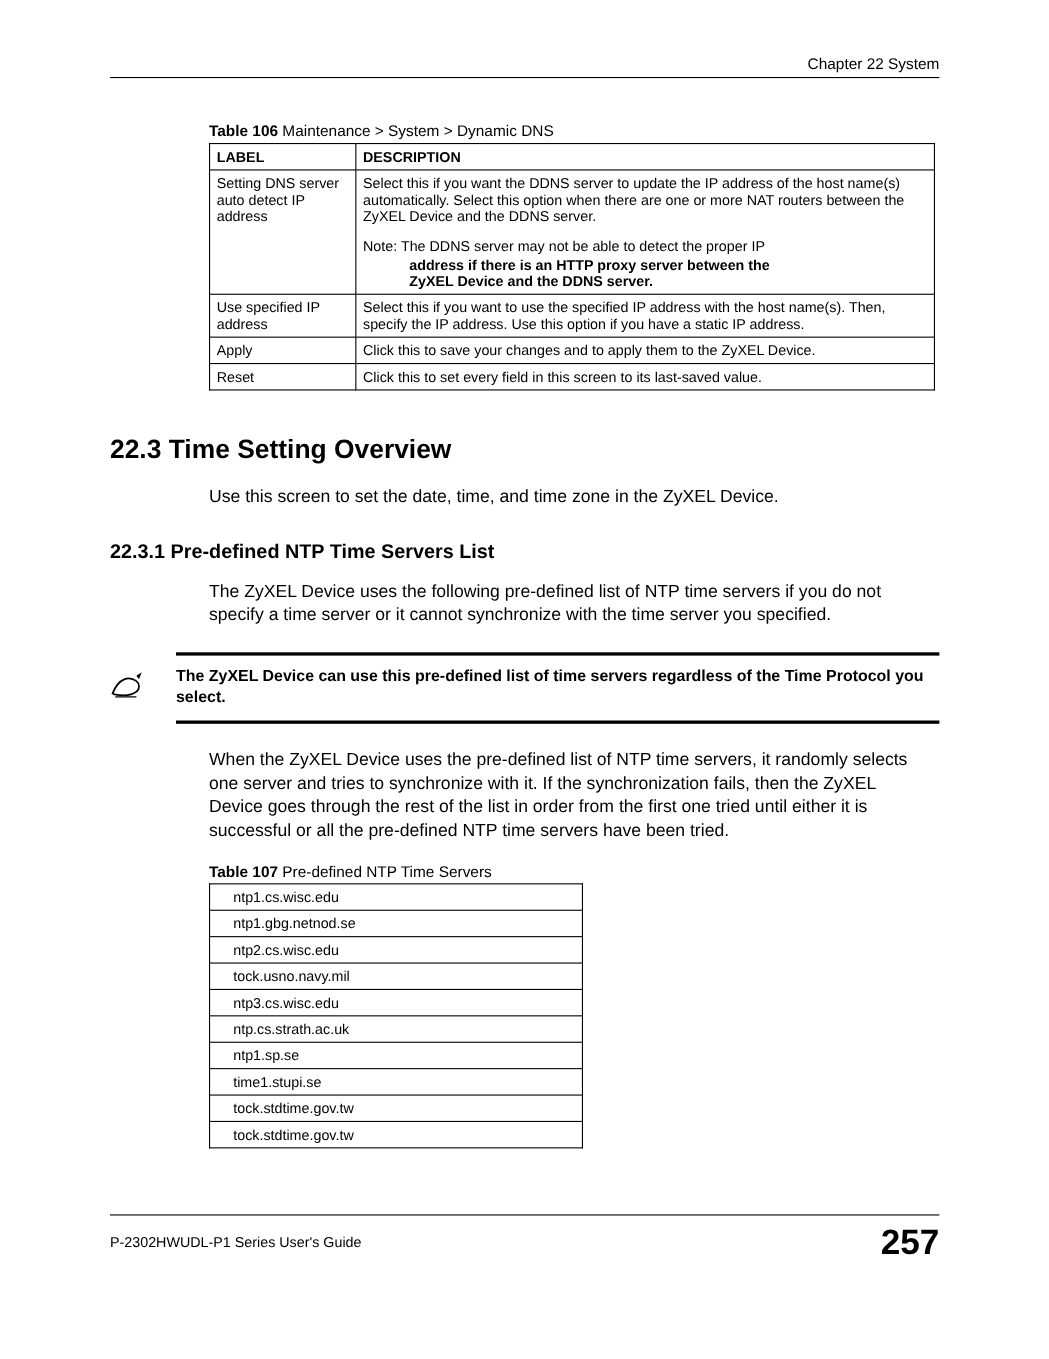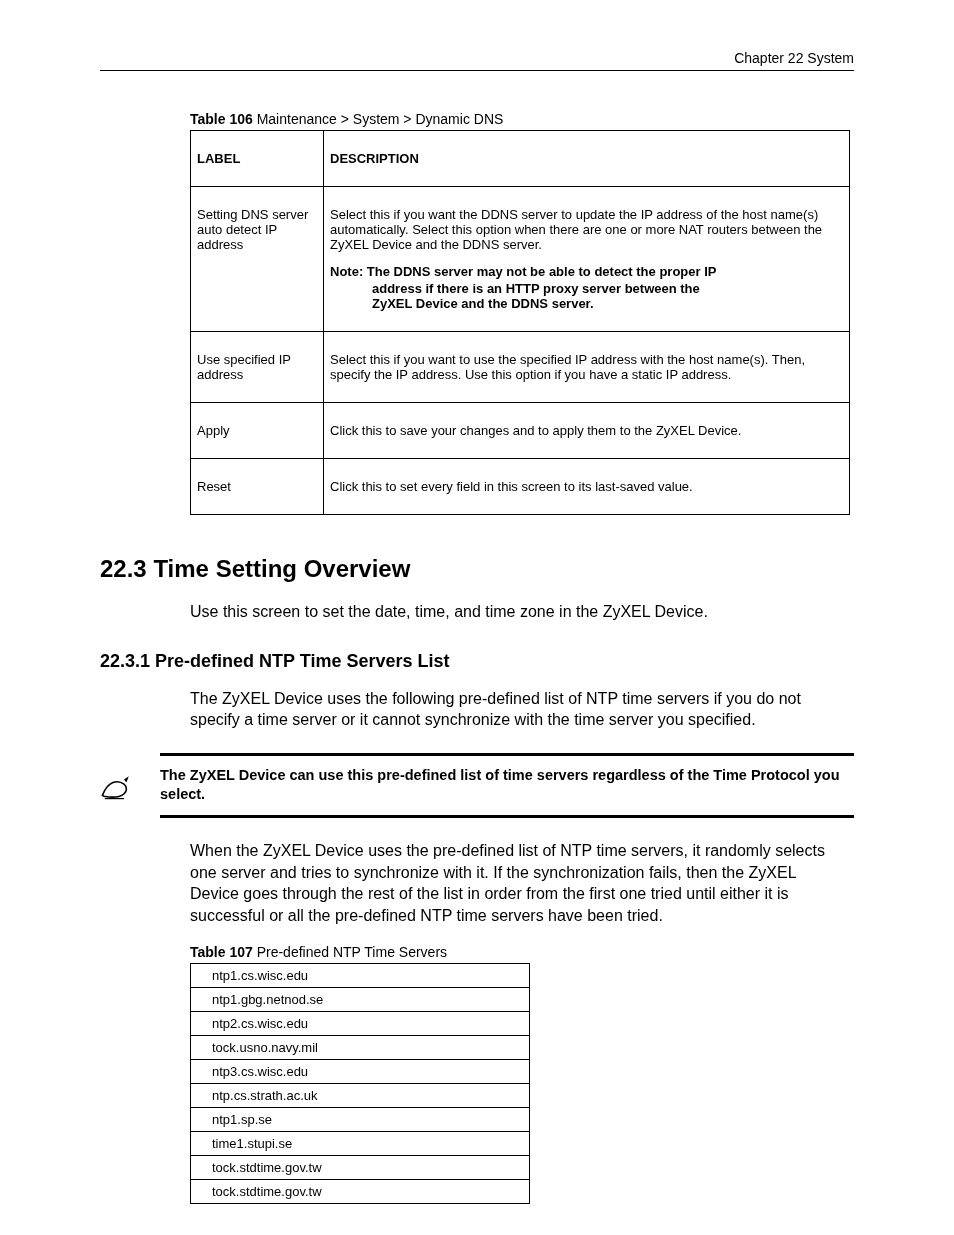--- a/index.html
+++ b/index.html
@@ -29,32 +29,32 @@
   }
   .table-caption b { font-weight: bold; margin-top: 40px; }
   table.desc-table {
     border-collapse: collapse;
     width: 660px;
     margin-left: 90px;
     margin-bottom: 40px;
   }
   table.desc-table th, table.desc-table td {
     border: 1px solid #000;
-    padding: 20px 6px;
+    padding: 4px 6px;
     vertical-align: top;
     font-size: 13px;
     text-align: left;
   }
   table.desc-table th {
     font-weight: bold;
     background: #fff;
     font-size: 13px;
   }
   table.desc-table td .note {
-    font-weight: bold;
+    font-weight: normal;
     display: block;
     margin-top: 12px;
     margin-bottom: 2px;
     padding-left: 0;
   }
   table.desc-table td .note-indent {
     font-weight: bold;
     padding-left: 42px;
     display:block;
   }
@@ -80,21 +80,21 @@
   .callout-wrap {
     margin: 22px 0 22px 0;
   }
   .callout-bar {
     height: 3px;
     background: #000;
     margin-left: 60px;
   }
   .callout-row {
     display: flex;
-    align-items: flex-end;
+    align-items: center;
     padding: 10px 0 10px 0;
   }
   .callout-icon {
     width: 60px;
     flex: 0 0 60px;
     text-align: left;
   }
   .callout-icon svg { width: 32px; height: 26px; }
   .callout-text {
     font-weight: bold;

